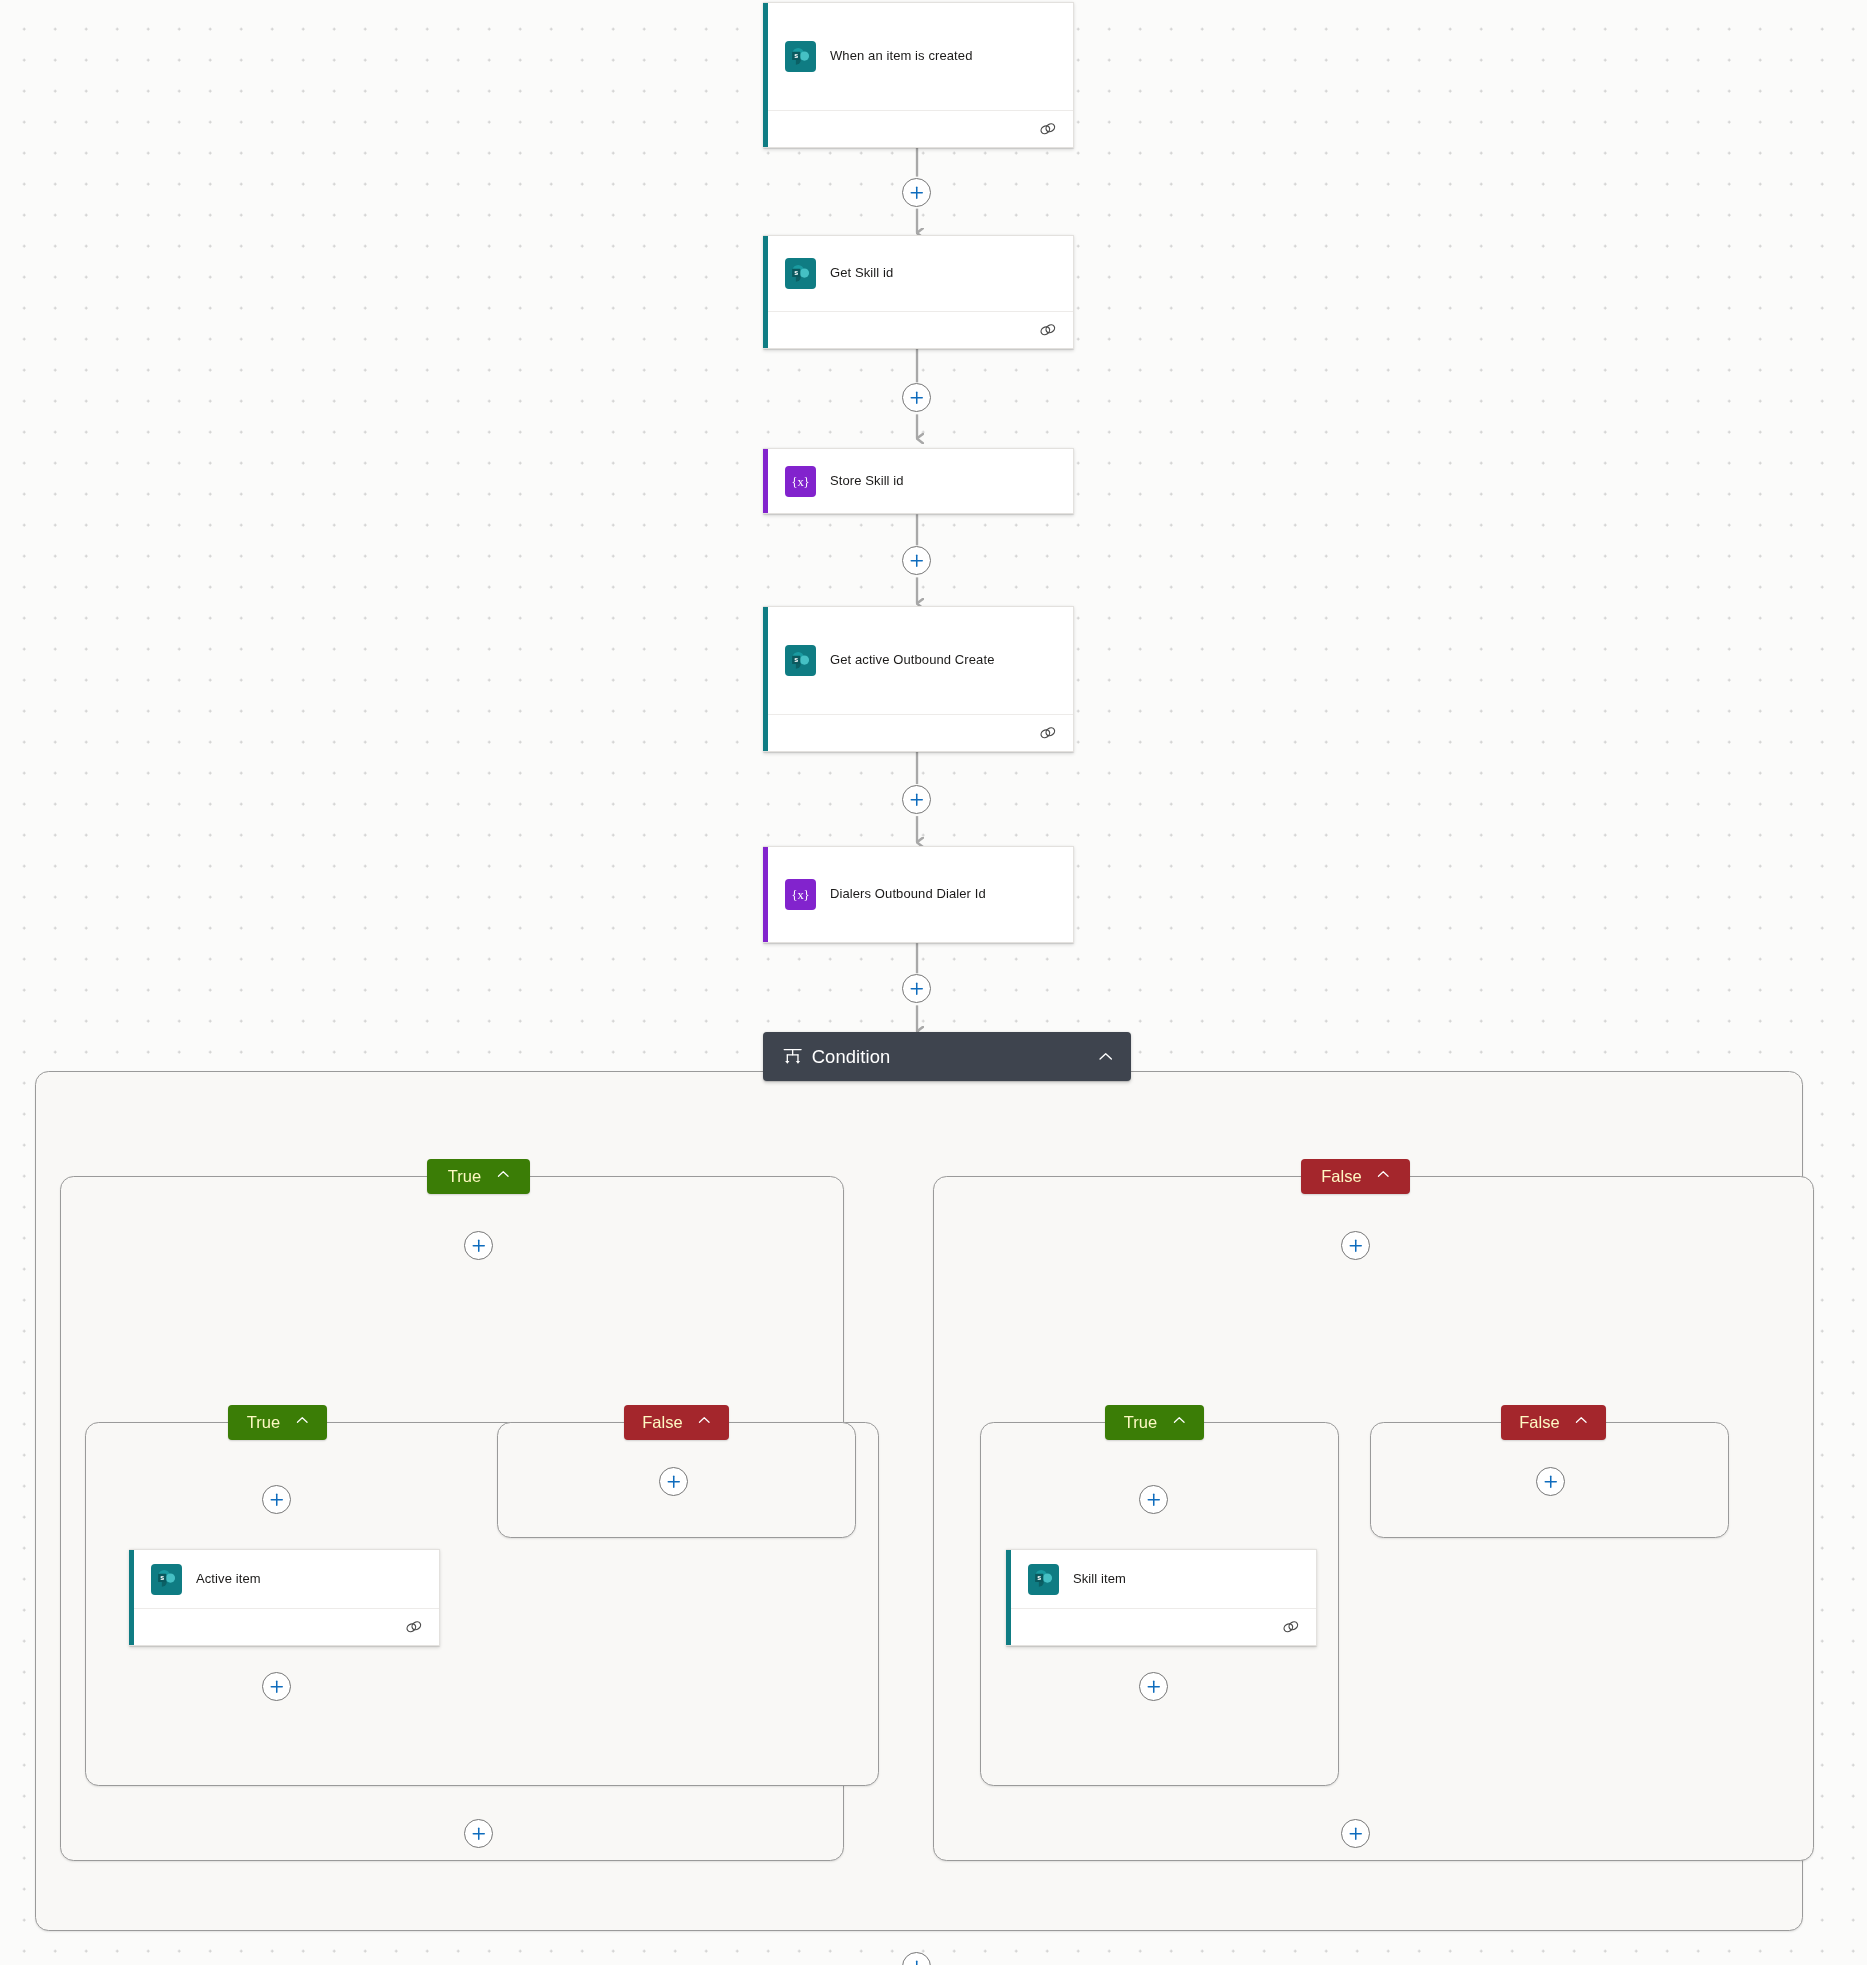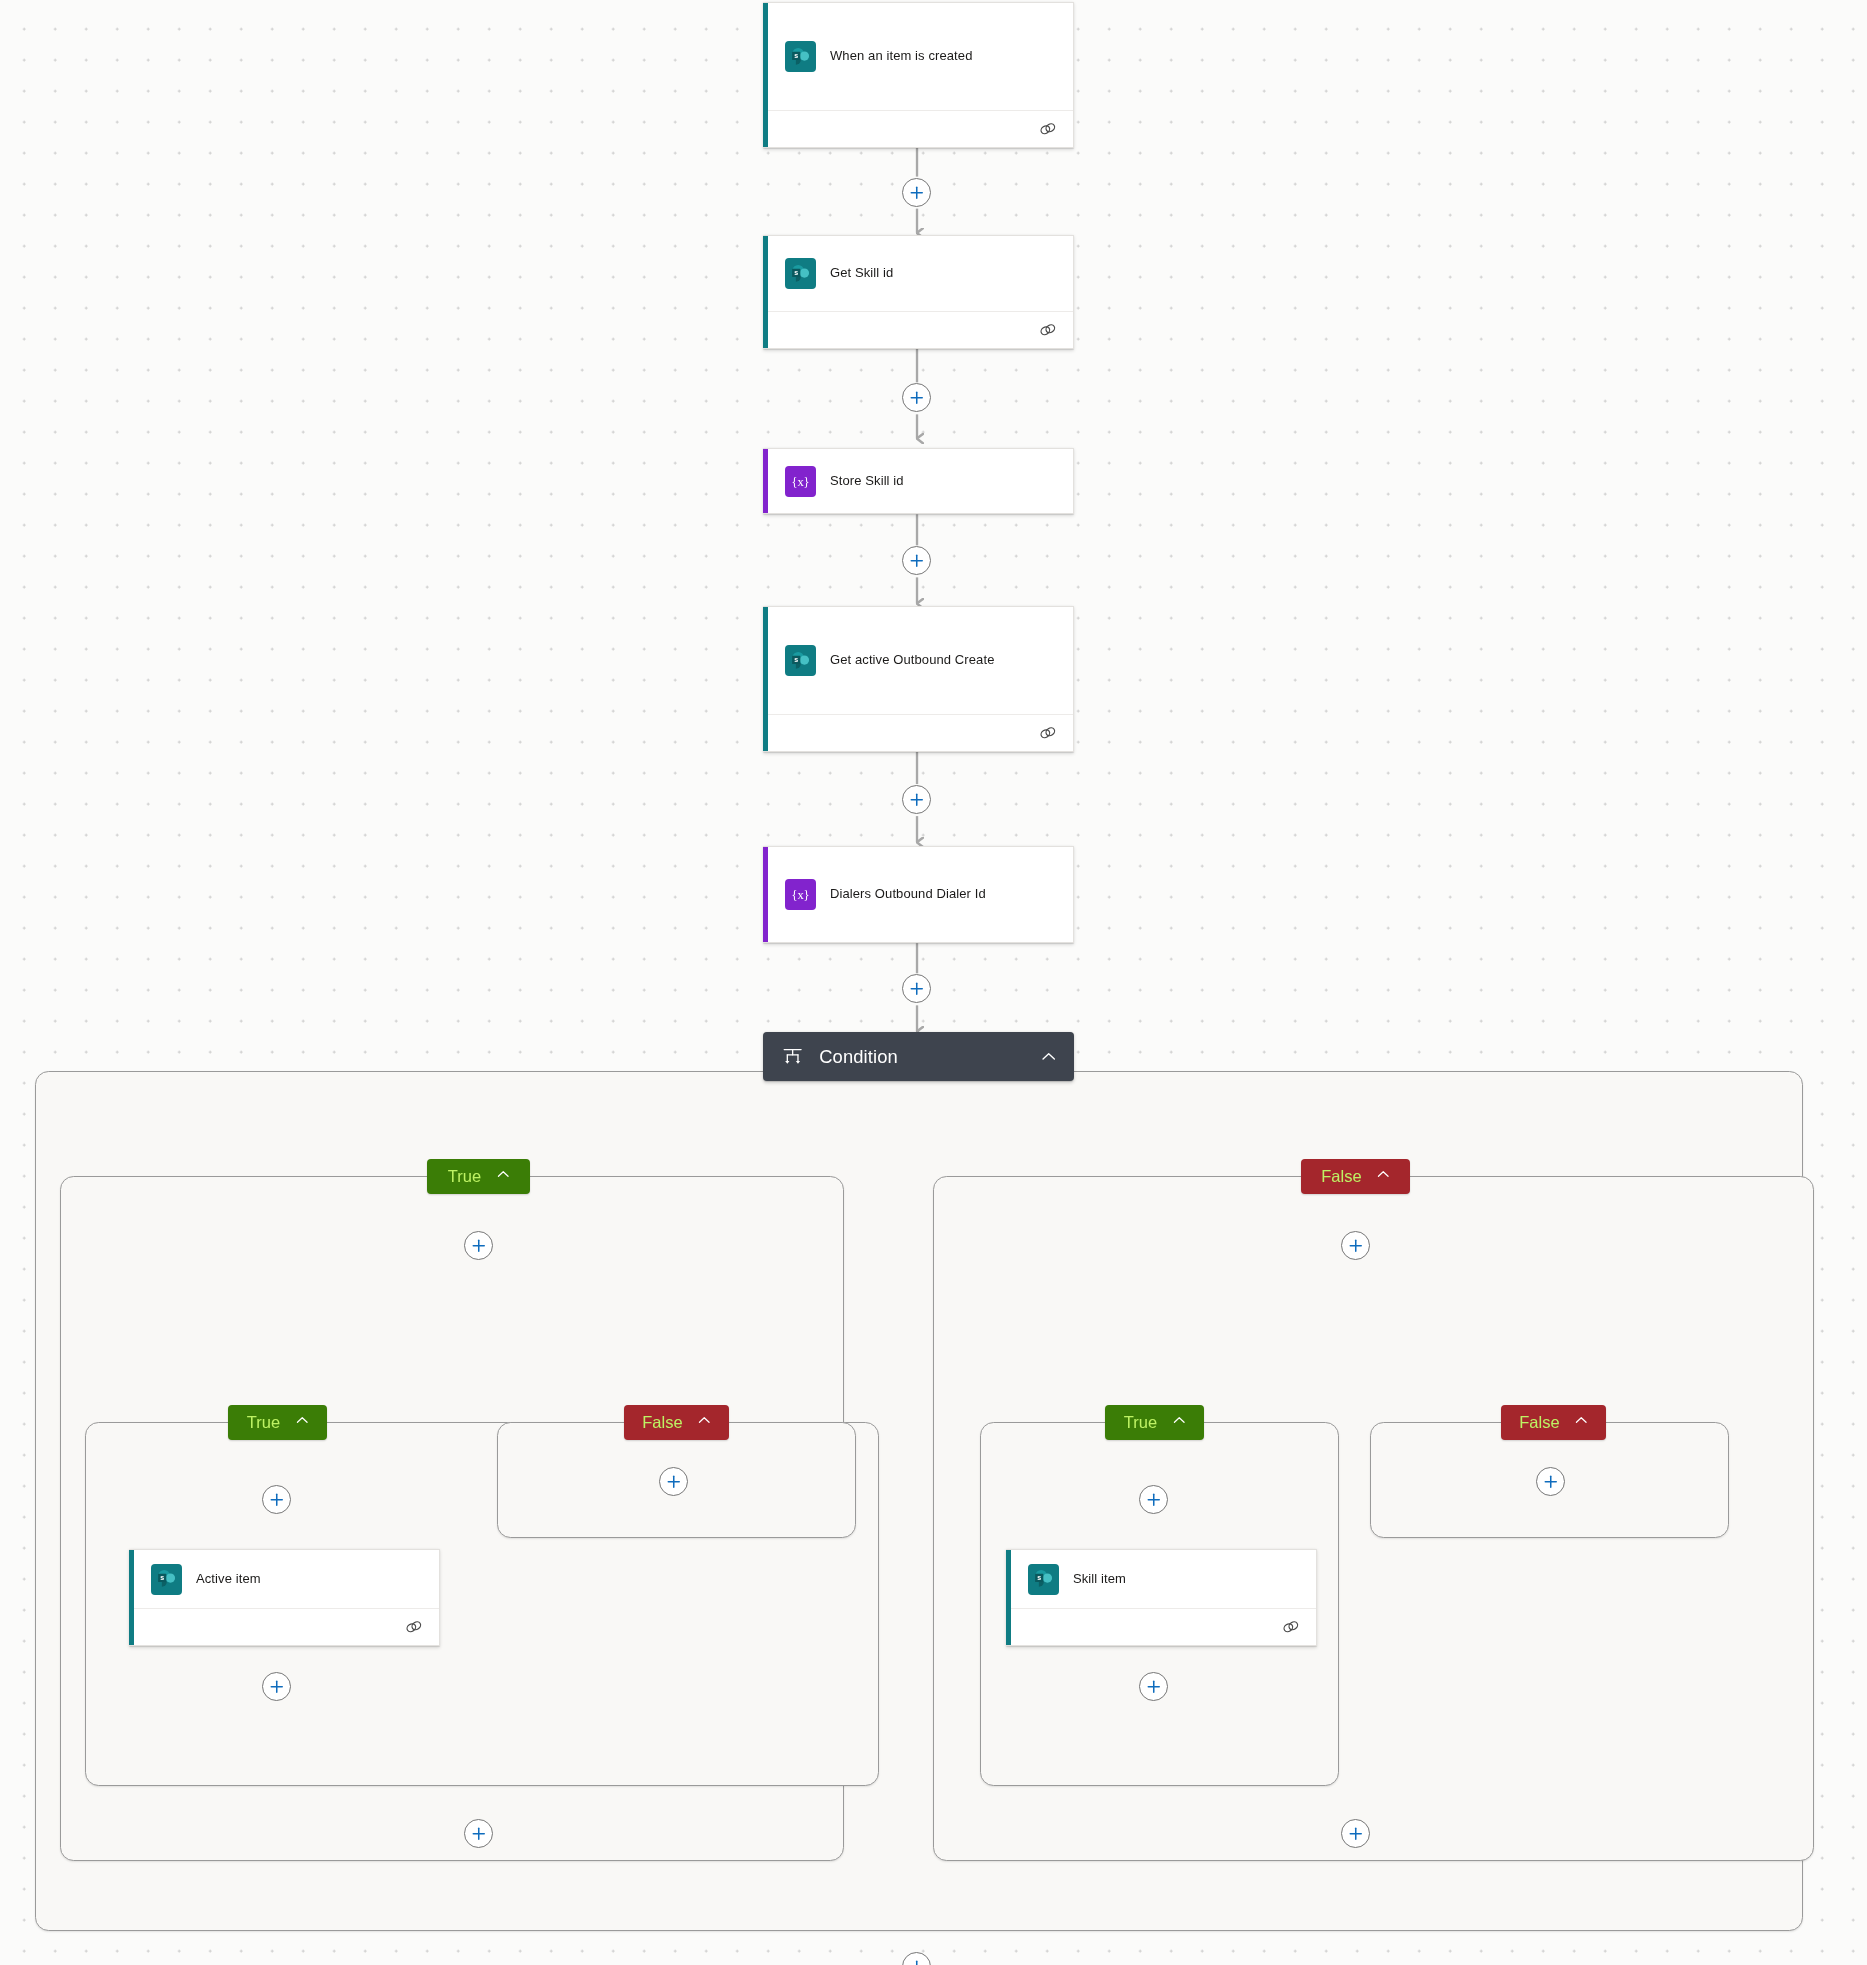--- a/index.html
+++ b/index.html
@@ -109,21 +109,21 @@
   
   .branch-badge {
     position: absolute;
     height: 35px;
     border-radius: 3.9px;
     display: flex;
     align-items: center;
     justify-content: center;
     gap: 13.6px;
     padding: 0 11.6px 0 13.6px;
-    color: #bef264;
+    color: #fef9c3;
     font-size: 16.5px;
     z-index: 8;
     box-shadow: 0 1px 1.9px rgba(0,0,0,0.16);
   }
   .badge-true  { background: #3b7d06; }
   .badge-false { background: #a4262c; }
 
   
   .plus-btn {
     position: absolute;
@@ -369,21 +369,21 @@
         <span class="link-icon">
           <svg width="21.3" height="21.3" viewBox="0 0 24 24" fill="none" stroke="#4a4a4a" stroke-width="1.4">
             <ellipse cx="9.4" cy="13.2" rx="5.1" ry="4.1" transform="rotate(-34 9.4 13.2)"></ellipse>
             <ellipse cx="15.0" cy="11.0" rx="5.1" ry="4.1" transform="rotate(-34 15.0 11.0)"></ellipse>
           </svg>
         </span>
       </div>
     </div>
   </div>
 
-  <div class="cond-header" style="left:763px; top:1032px; width:311px;">
+  <div class="cond-header" style="left:763px; top:1032px; width:368px;gap:8px;">
     <span class="cond-icon">
       <svg width="21.3" height="21.3" viewBox="0 0 24 24" fill="none" stroke="#ffffff" stroke-width="1.5" stroke-linecap="round">
         <line x1="2.5" y1="4" x2="21.5" y2="4"></line>
         <line x1="12" y1="4" x2="12" y2="10"></line>
         <path d="M6 10 H18"></path>
         <line x1="6" y1="10" x2="6" y2="17"></line>
         <line x1="18" y1="10" x2="18" y2="17"></line>
         <path d="M3.6 17 L6 20 L8.4 17" fill="#ffffff" stroke="none"></path>
         <path d="M15.6 17 L18 20 L20.4 17" fill="#ffffff" stroke="none"></path>
       </svg>

